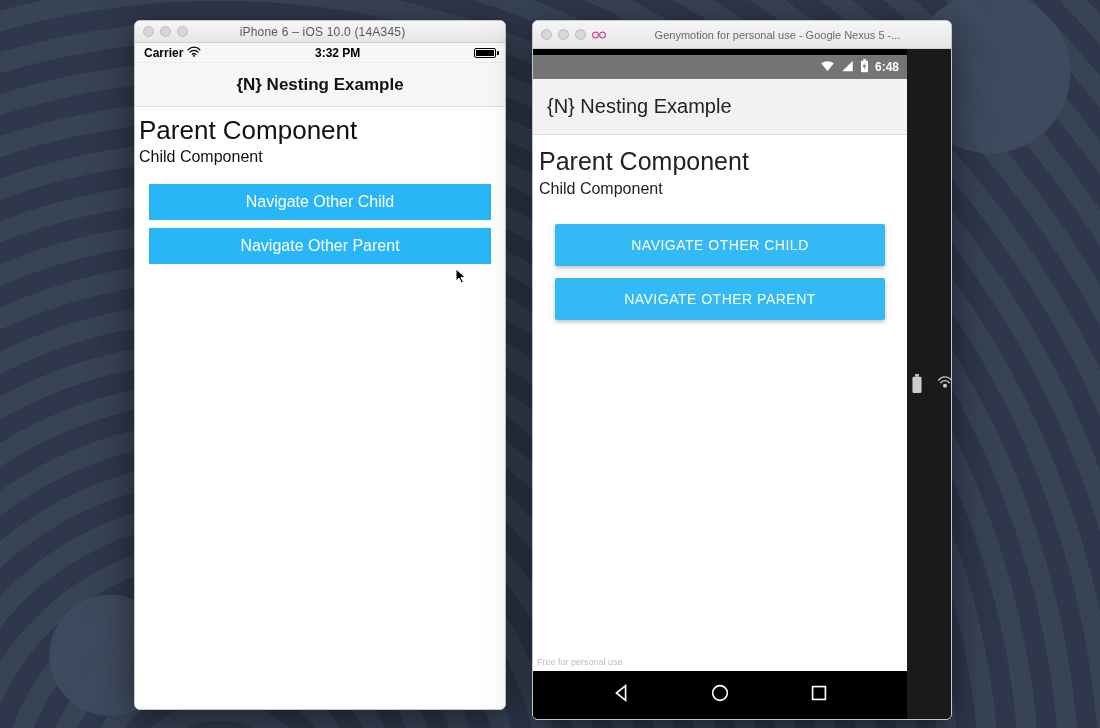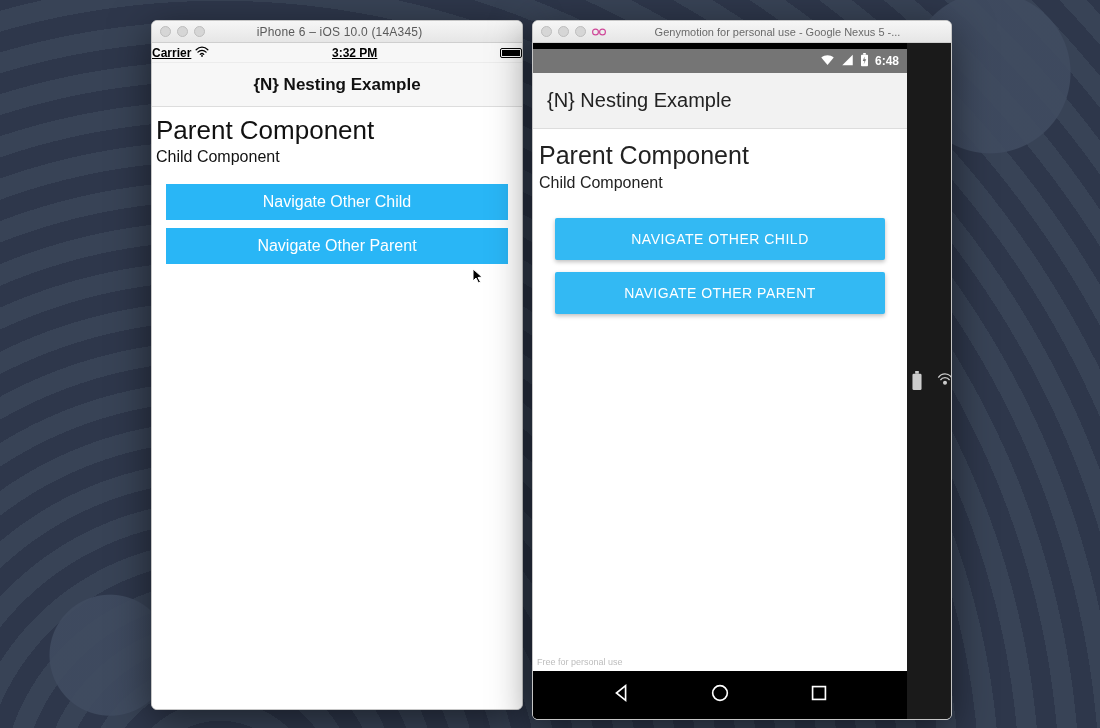--- a/index.html
+++ b/index.html
@@ -17,21 +17,21 @@
       radial-gradient(circle at 90% 10%, rgba(67,90,130,0.9) 0 80px, transparent 81px),
       repeating-radial-gradient(circle at 20% 110%, #3a4f76 0 20px, #2f4168 20px 40px),
       repeating-radial-gradient(circle at 105% -10%, #3a4f76 0 25px, #2f4168 25px 50px),
       repeating-radial-gradient(circle at -5% 50%, #3a4f76 0 25px, #2f4168 25px 50px);
     filter: saturate(.6) brightness(.85);
   }
 
   
   .ios-window {
     position: absolute;
-    left: 151px; top: 20px;
+    left: 134px; top: 20px;
     width: 372px; height: 690px;
     background: #fff;
     border-radius: 6px;
     box-shadow: 0 10px 40px rgba(0,0,0,.5);
     border: 1px solid #c6c6c6;
     overflow: hidden;
   }
   .ios-titlebar {
     height: 22px;
     background: linear-gradient(#f6f6f6,#e6e6e6);
@@ -40,23 +40,22 @@
     font-size: 12px; color: #666;
     border-bottom: 1px solid #cfcfcf;
   }
   .traffic { display:flex; gap:6px; }
   .dot { width:11px; height:11px; border-radius:50%; background:#d6d6d6; border:1px solid #bdbdbd; }
   .ios-titlebar .title { flex:1; text-align:center; font-size:12px; color:#5a5a5a; letter-spacing:.2px; }
 
   .ios-statusbar {
     height: 20px; background:#f7f7f7;
     display:flex; align-items:center; justify-content:space-between;
-    padding: 0 0; font-size:12px; font-weight:600;
+    padding: 0 9px; font-size:12px; font-weight:600;
     border-bottom:1px solid #ececec;
-    text-decoration:underline;
   }
   .ios-statusbar .left, .ios-statusbar .right { display:flex; align-items:center; gap:4px; }
   .ios-wifi { font-size:13px; }
   .ios-battery {
     width:22px; height:10px; border:1.5px solid #000; border-radius:2px; position:relative;
   }
   .ios-battery::after { content:""; position:absolute; right:-4px; top:2px; width:2px; height:4px; background:#000; border-radius:0 1px 1px 0;}
   .ios-battery .fill { position:absolute; inset:1px; background:#000; }
 
   .ios-navbar {
@@ -86,21 +85,21 @@
     left: 532px; top: 20px;
     width: 420px; height: 700px;
     background:#fff;
     border-radius:6px;
     box-shadow: 0 10px 40px rgba(0,0,0,.5);
     border:1px solid #c6c6c6;
     overflow:hidden;
     display:flex; flex-direction:column;
   }
   .android-titlebar {
-    height:22px; background:linear-gradient(#f6f6f6,#e6e6e6);
+    height:28px; background:linear-gradient(#f6f6f6,#e6e6e6);
     display:flex; align-items:center; gap:6px; padding:0 8px;
     border-bottom:1px solid #cfcfcf;
   }
   .android-titlebar .title { flex:1; text-align:center; font-size:11px; color:#6a6a6a; white-space:nowrap; overflow:hidden; text-overflow:ellipsis; }
   .geny { width:14px; height:10px; }
 
   .android-body { flex:1; display:flex; background:#000; }
   .device-frame { flex:1; display:flex; flex-direction:column; background:#000; border-right: 0px solid #000; }
   .android-statusbar {
     height:24px; background:#757575; color:#fff;

